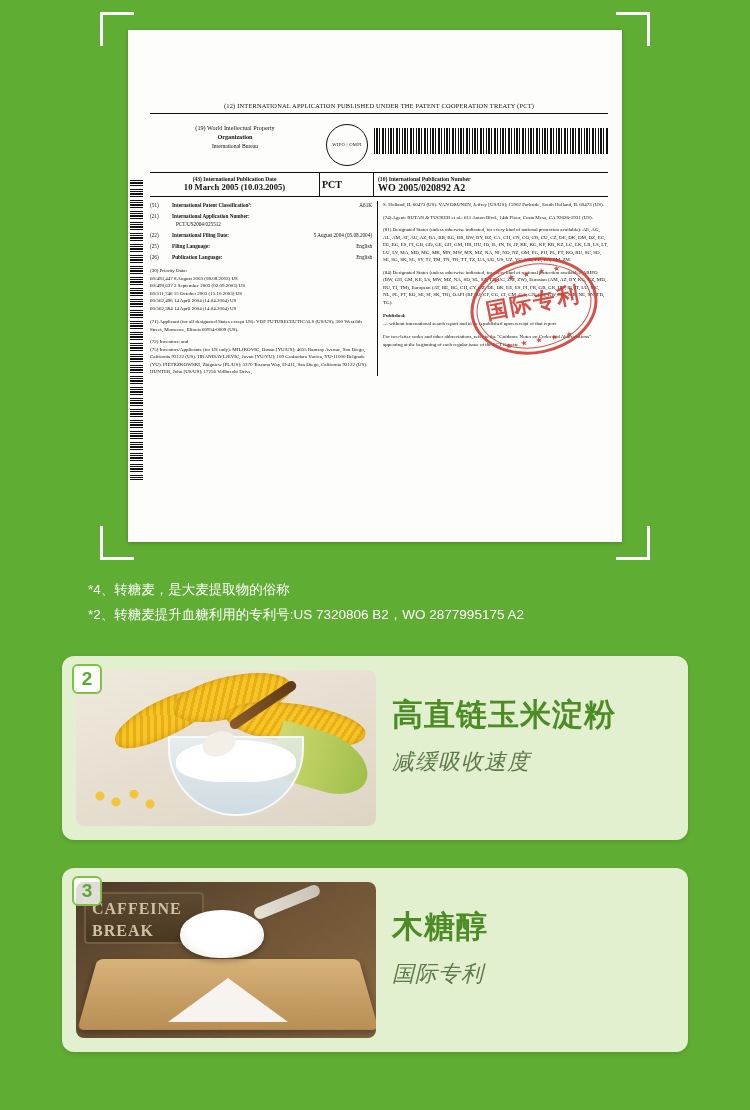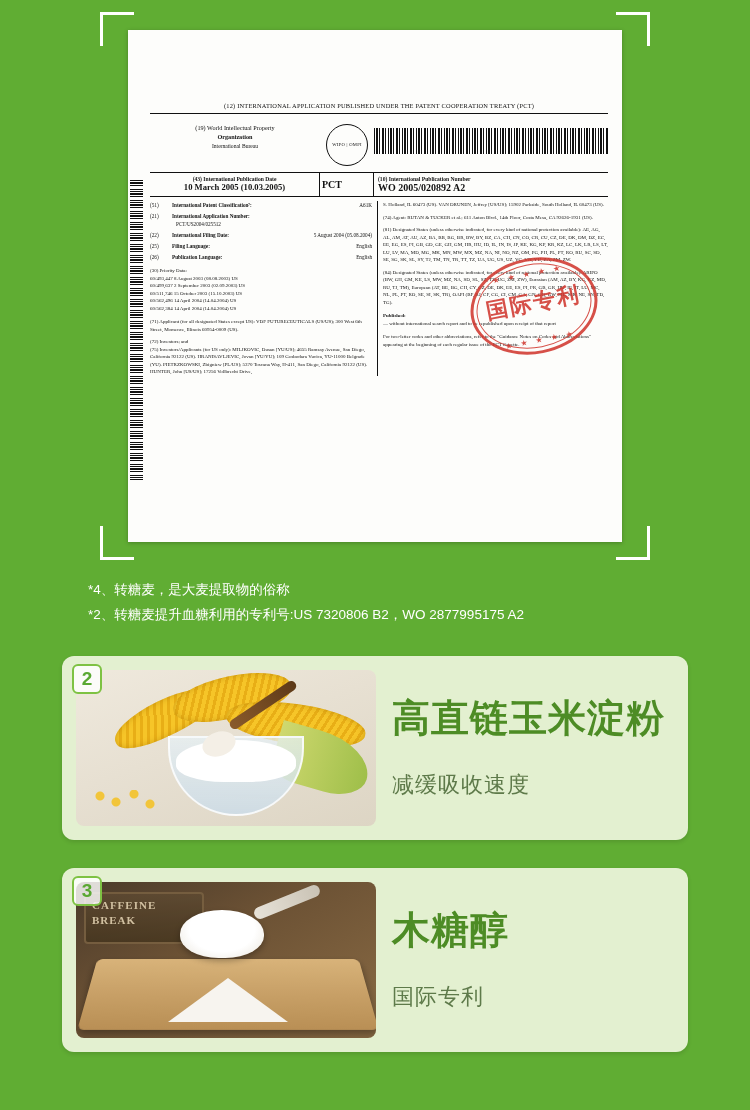--- a/index.html
+++ b/index.html
@@ -240,31 +240,32 @@
     z-index: 4;
     font-family: "Liberation Sans", sans-serif;
   }
   .card .text {
     position: absolute;
     left: 330px;
     top: 40px;
     right: 16px;
   }
   .card .t1 {
-    font-size: 38px;
+    font-size: 31px;
     font-weight: bold;
     color: #4d8c25;
     letter-spacing: 1px;
     line-height: 1.2;
   }
   .card .t2 {
-    margin-top: 28px;
+    margin-top: 14px;
     font-size: 22px;
     color: #5e7a4a;
     letter-spacing: 1px;
+    font-style: italic;
   }
   
   .photo.corn { background: linear-gradient(160deg,#efe9dd 0%,#e7e0d2 45%,#ddd5c4 100%); }
   .corn-cob {
     position: absolute;
     border-radius: 50% 50% 45% 45%;
     background: repeating-linear-gradient(115deg,#f6c528 0 4px,#e8ae16 4px 7px);
     box-shadow: inset 0 0 6px rgba(160,110,0,.45);
   }
   .corn-cob.a { width: 120px; height: 42px; left: 96px; top: 6px; transform: rotate(-12deg); }
@@ -354,21 +355,21 @@
     transform: rotate(-22deg);
   }
   .sign {
     position: absolute;
     left: 8px; top: 10px;
     width: 120px; height: 52px;
     background: linear-gradient(180deg,#5e4a32,#46361f);
     border: 2px solid #7a6242;
     border-radius: 4px;
     color: #e6d6b5;
-    font-size: 11px;
+    font-size: 16px;
     font-weight: bold;
     letter-spacing: 1px;
     line-height: 1.35;
     padding: 4px 6px;
     opacity: .85;
     font-family: "Liberation Serif", serif;
     overflow: hidden;
   }
 </style>
 </head>

